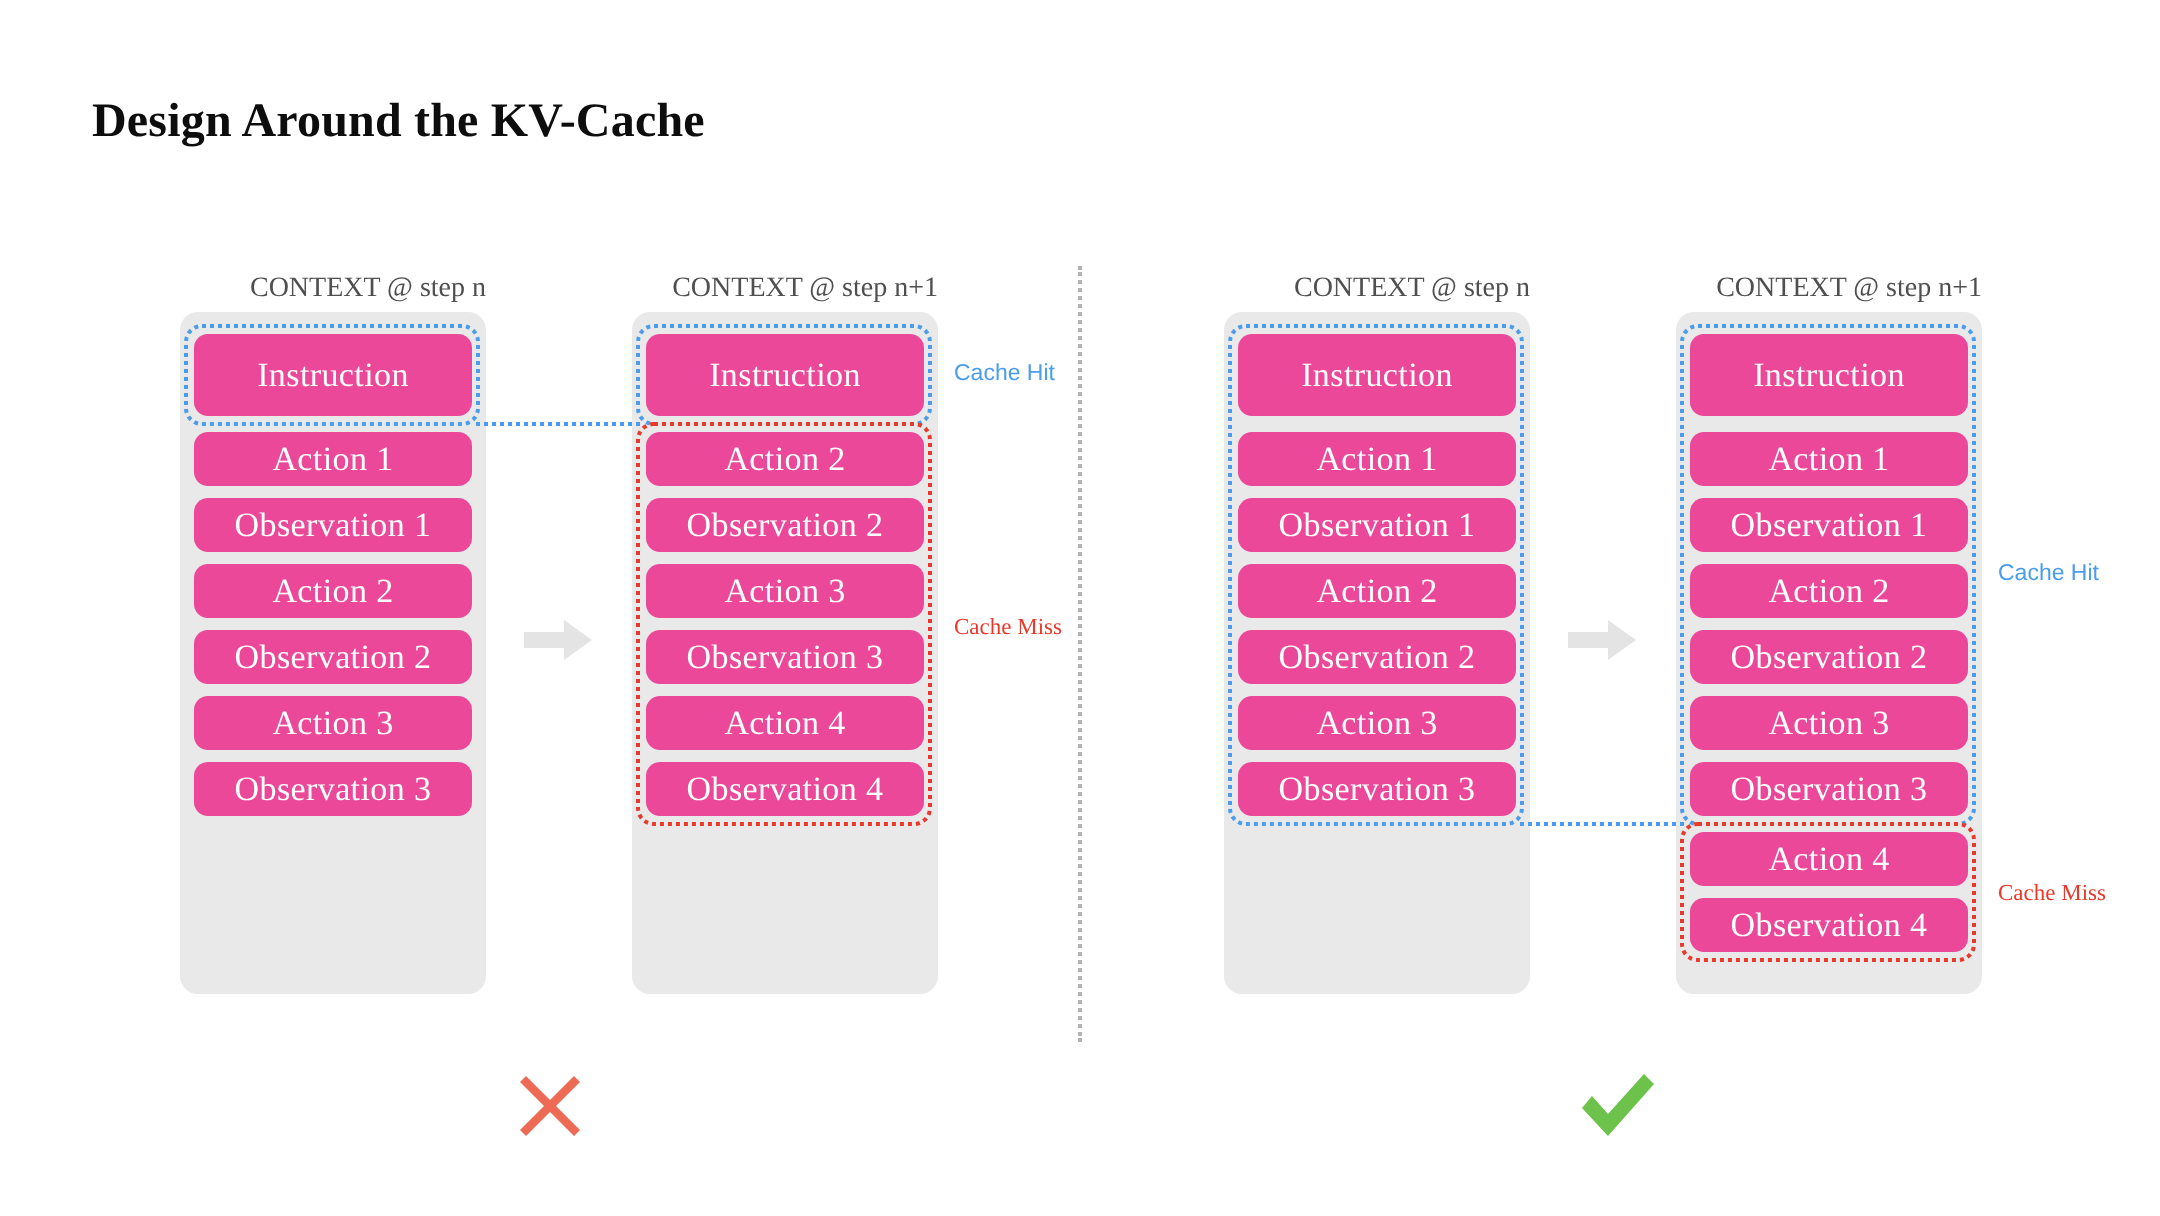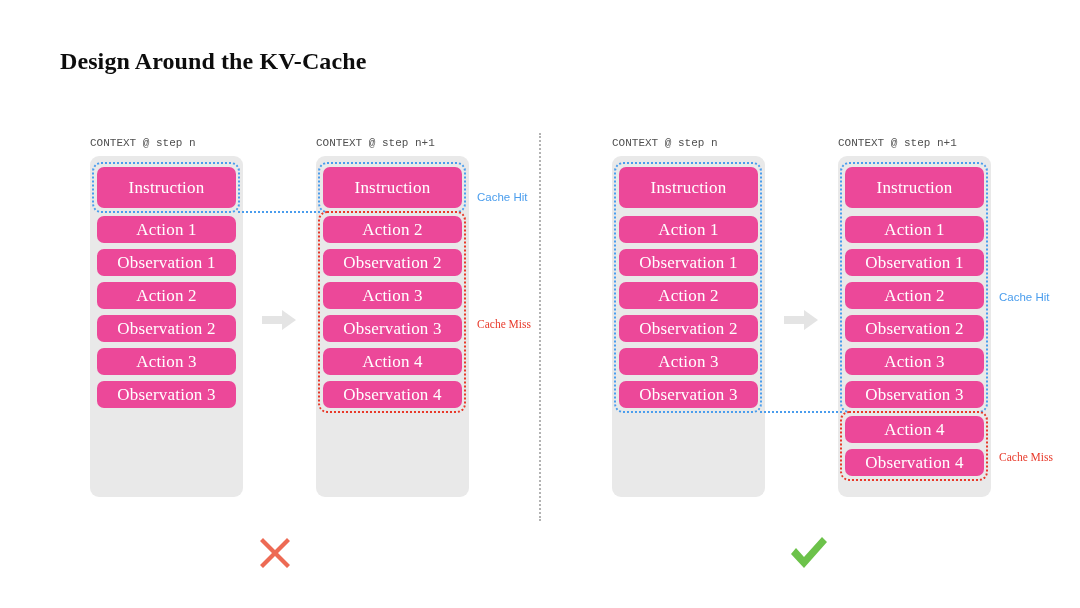--- a/index.html
+++ b/index.html
@@ -12,21 +12,21 @@
     height: 608px;
     position: relative;
     overflow: hidden;
     font-family: "Liberation Sans", sans-serif;
     -webkit-font-smoothing: antialiased;
   }
 
   
   #page-title {
     position: absolute;
-    left: 60px;
+    left: 46px;
     top: 48px;
     font-family: "Liberation Serif", serif;
     font-weight: bold;
     font-size: 24px;
     letter-spacing: 0.1px;
     color: #0d0d0d;
     white-space: nowrap;
   }
 
   
@@ -35,25 +35,25 @@
     left: 539px;
     top: 133px;
     width: 0;
     height: 388px;
     border-left: 2px dotted #b3b3b3;
   }
 
   
   .col-label {
     position: absolute;
-    font-family: Liberation Mono, monospace;
-    font-size: 11px;
+    font-family: Liberation Serif, serif;
+    font-size: 14px;
     color: #4f4f4f;
     white-space: nowrap;
-    text-align: left;
+    text-align: right;
   }
   .panel {
     position: absolute;
     background: #e9e9e9;
     border-radius: 9px;
   }
   .block {
     position: absolute;
     background: #ec4899;
     border-radius: 7px;
@@ -88,21 +88,20 @@
     pointer-events: none;
     box-sizing: border-box;
   }
   .edge.hit-bottom { border-bottom: 2.5px dotted #4a9ded; }
 
   .tag {
     position: absolute;
     font-family: "Liberation Sans", sans-serif;
     font-size: 11.5px;
     white-space: nowrap;
-    margin-top: 10px;
   }
   .tag.hit  { color: #4a9ded; }
   .tag.miss { color: #e8392a; font-family: Liberation Serif, serif; }
 
   
   .verdict {
     position: absolute;
     width: 46px;
     height: 46px;
   }

